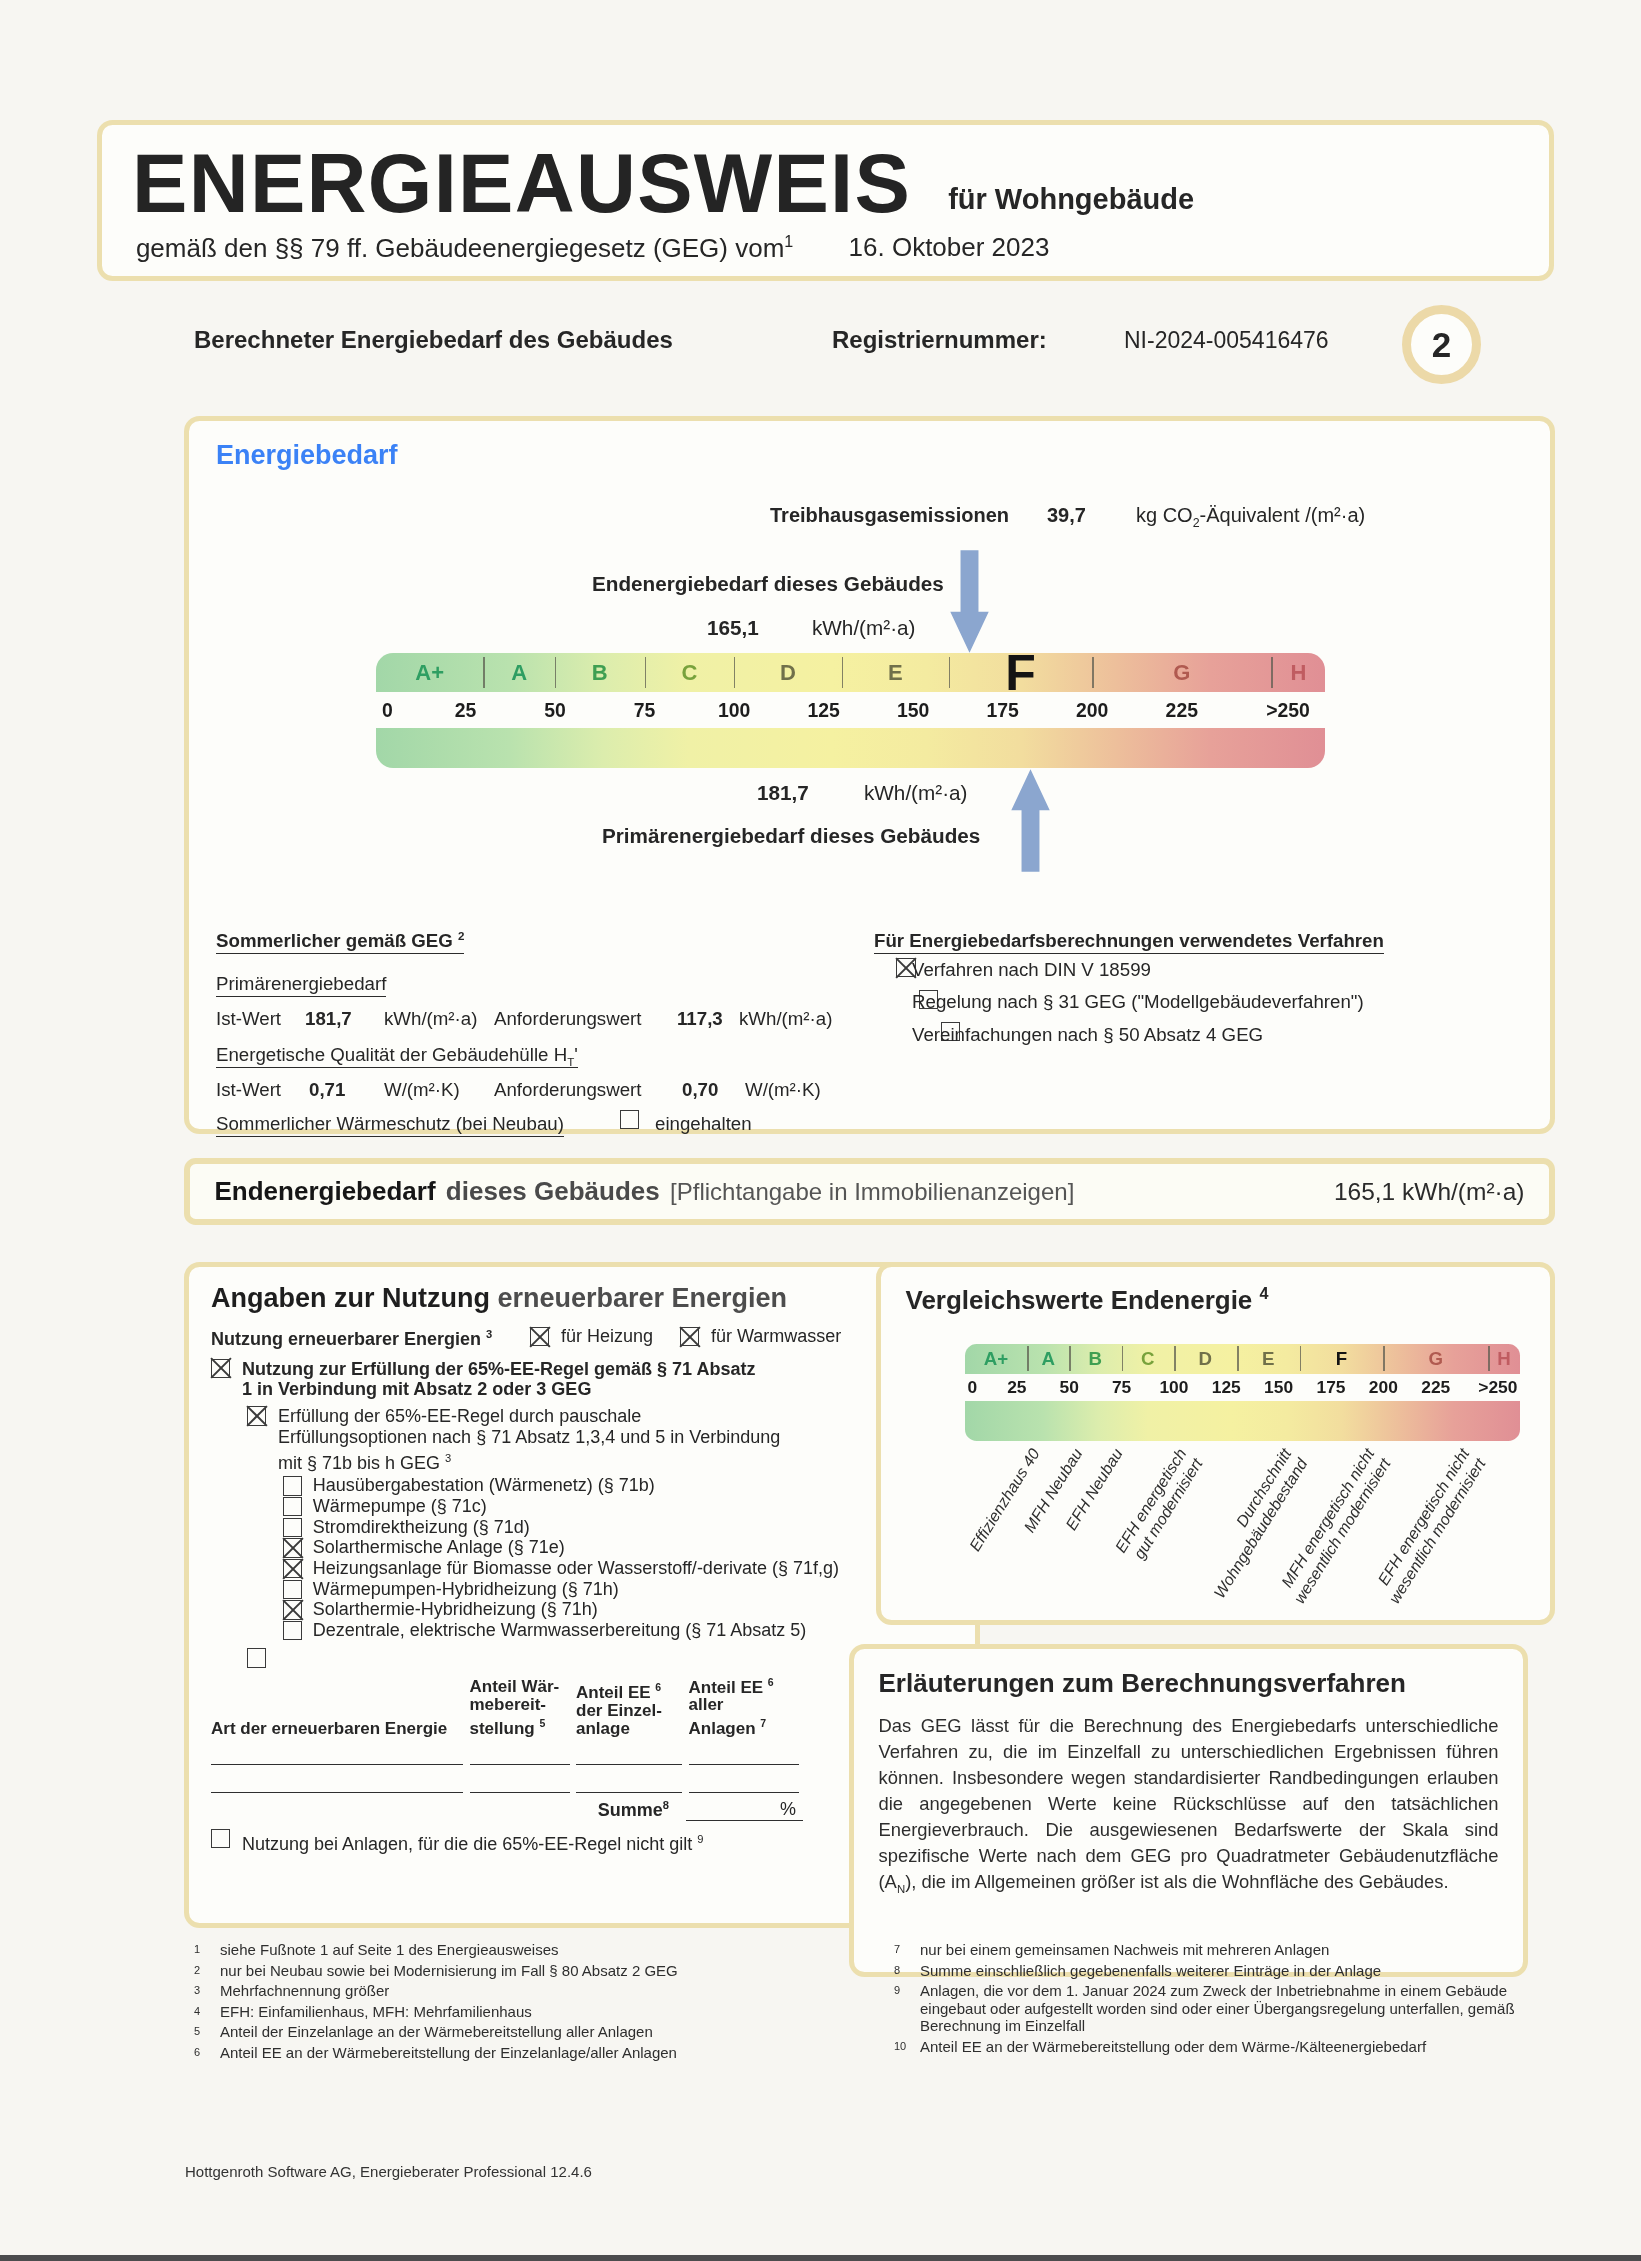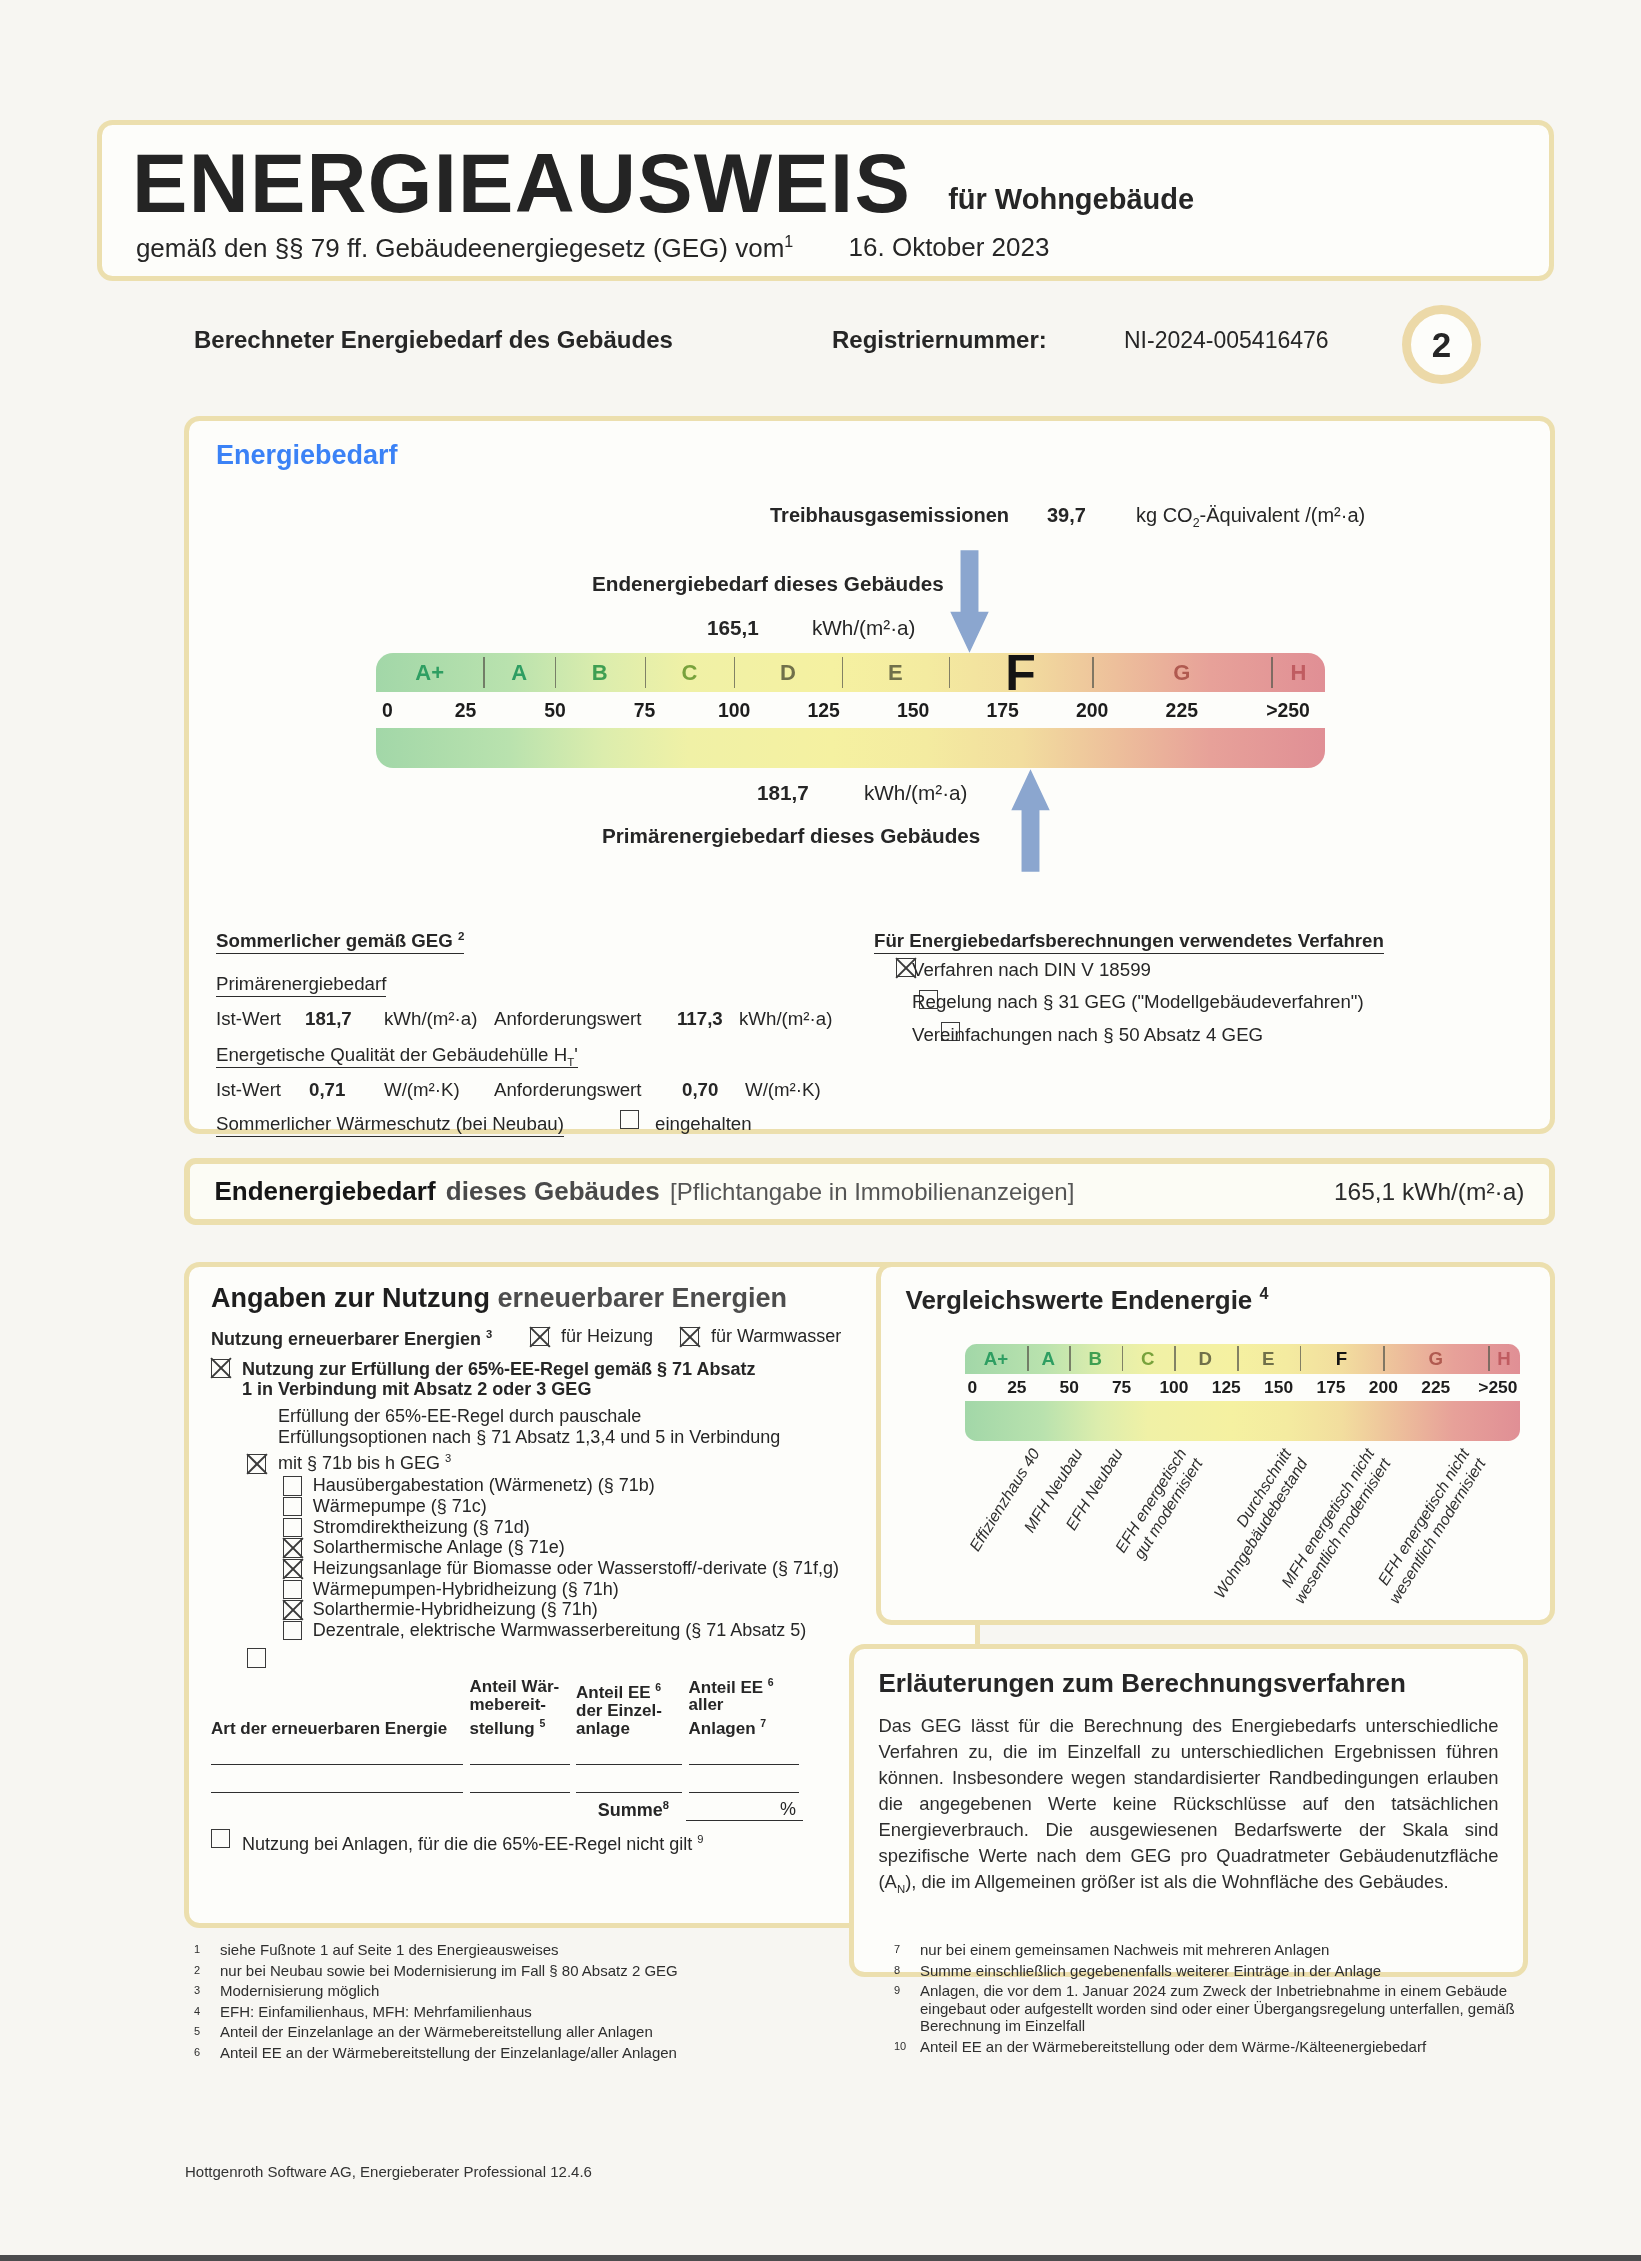--- a/index.html
+++ b/index.html
@@ -266,21 +266,21 @@
       <span class="rtxt">für Heizung</span>
       <span class="cb checked" style="margin-left:15.5px;"></span>
       <span class="rtxt">für Warmwasser</span>
     </div>
 
     <div class="row" style="margin-top:9px;">
       <span class="cb checked"></span>
       <span class="rtxt b" style="width:516px;">Nutzung zur Erfüllung der 65%-EE-Regel gemäß § 71 Absatz 1 in Verbindung mit Absatz 2 oder 3 GEG</span>
     </div>
 
-    <div class="row" style="margin-top:6.5px;margin-left:36px;align-items:flex-end;">
+    <div class="row" style="margin-top:6.5px;margin-left:36px;">
       <span class="cb checked"></span>
       <span class="rtxt" style="width:510px;"><span>Erfüllung der 65%-EE-Regel durch pauschale Erfüllungsoptionen nach § 71 Absatz 1,3,4 und 5 in Verbindung mit § 71b bis h GEG</span> <sup>3</sup></span>
     </div>
 
     <div class="opt-list">
       <div class="row">
         <span class="cb"></span>
         <span class="rtxt">Hausübergabestation (Wärmenetz) (§ 71b)</span>
       </div>
       <div class="row">
@@ -420,21 +420,21 @@
     <div class="fn-item">
         <span class="fn-num">1</span>
         <span class="fn-text">siehe Fußnote 1 auf Seite 1 des Energieausweises</span>
       </div>
     <div class="fn-item">
         <span class="fn-num">2</span>
         <span class="fn-text">nur bei Neubau sowie bei Modernisierung im Fall § 80 Absatz 2 GEG</span>
       </div>
     <div class="fn-item">
         <span class="fn-num">3</span>
-        <span class="fn-text">Modernisierung möglich</span>
+        <span class="fn-text">Mehrfachnennung größer</span>
       </div>
     <div class="fn-item">
         <span class="fn-num">4</span>
         <span class="fn-text">EFH: Einfamilienhaus, MFH: Mehrfamilienhaus</span>
       </div>
     <div class="fn-item">
         <span class="fn-num">5</span>
         <span class="fn-text">Anteil der Einzelanlage an der Wärmebereitstellung aller Anlagen</span>
       </div>
     <div class="fn-item">

